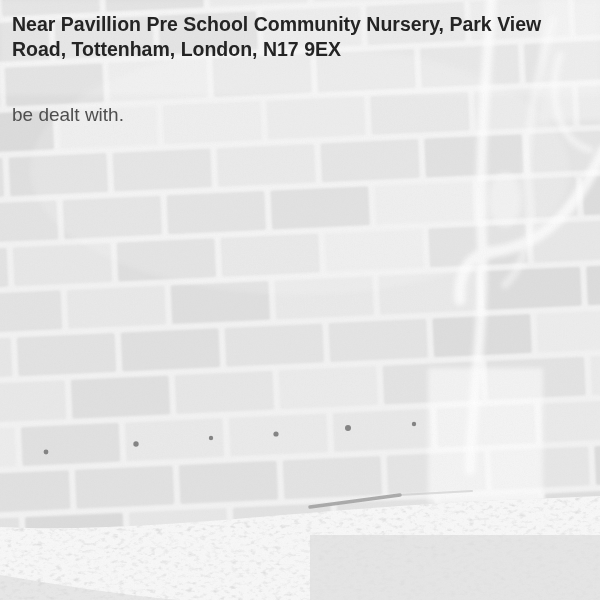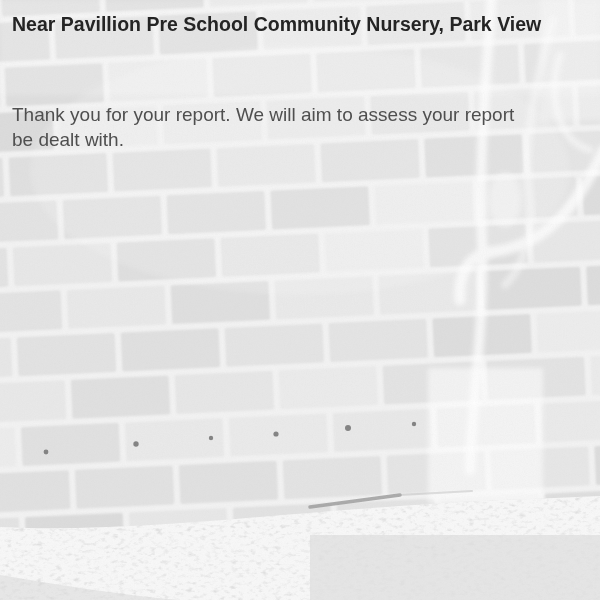--- a/index.html
+++ b/index.html
@@ -244,20 +244,20 @@
       <path d="M0,575 C60,585 120,595 180,600 L0,600 Z" fill="#cfcfcf" opacity="0.5"></path>
     </g>
 
     <rect width="600" height="600" fill="#ffffff" opacity="0.15"></rect>
     <rect width="600" height="600" filter="url(#film)" opacity="0.18"></rect>
   </svg>
 
   <div class="text-layer">
     <div class="location-heading">
       <div class="tline">Near Pavillion Pre School Community Nursery, Park View</div>
+      <div class="tline">Road, Tottenham, London, N17 9EX</div>
     </div>
     <div class="confirmation">
-      <div class="tline">Thank you for your report. We will aim to assess your report</div>
       <div class="tline">be dealt with.</div>
     </div>
   </div>
 
 </div>
 
 </body></html>

